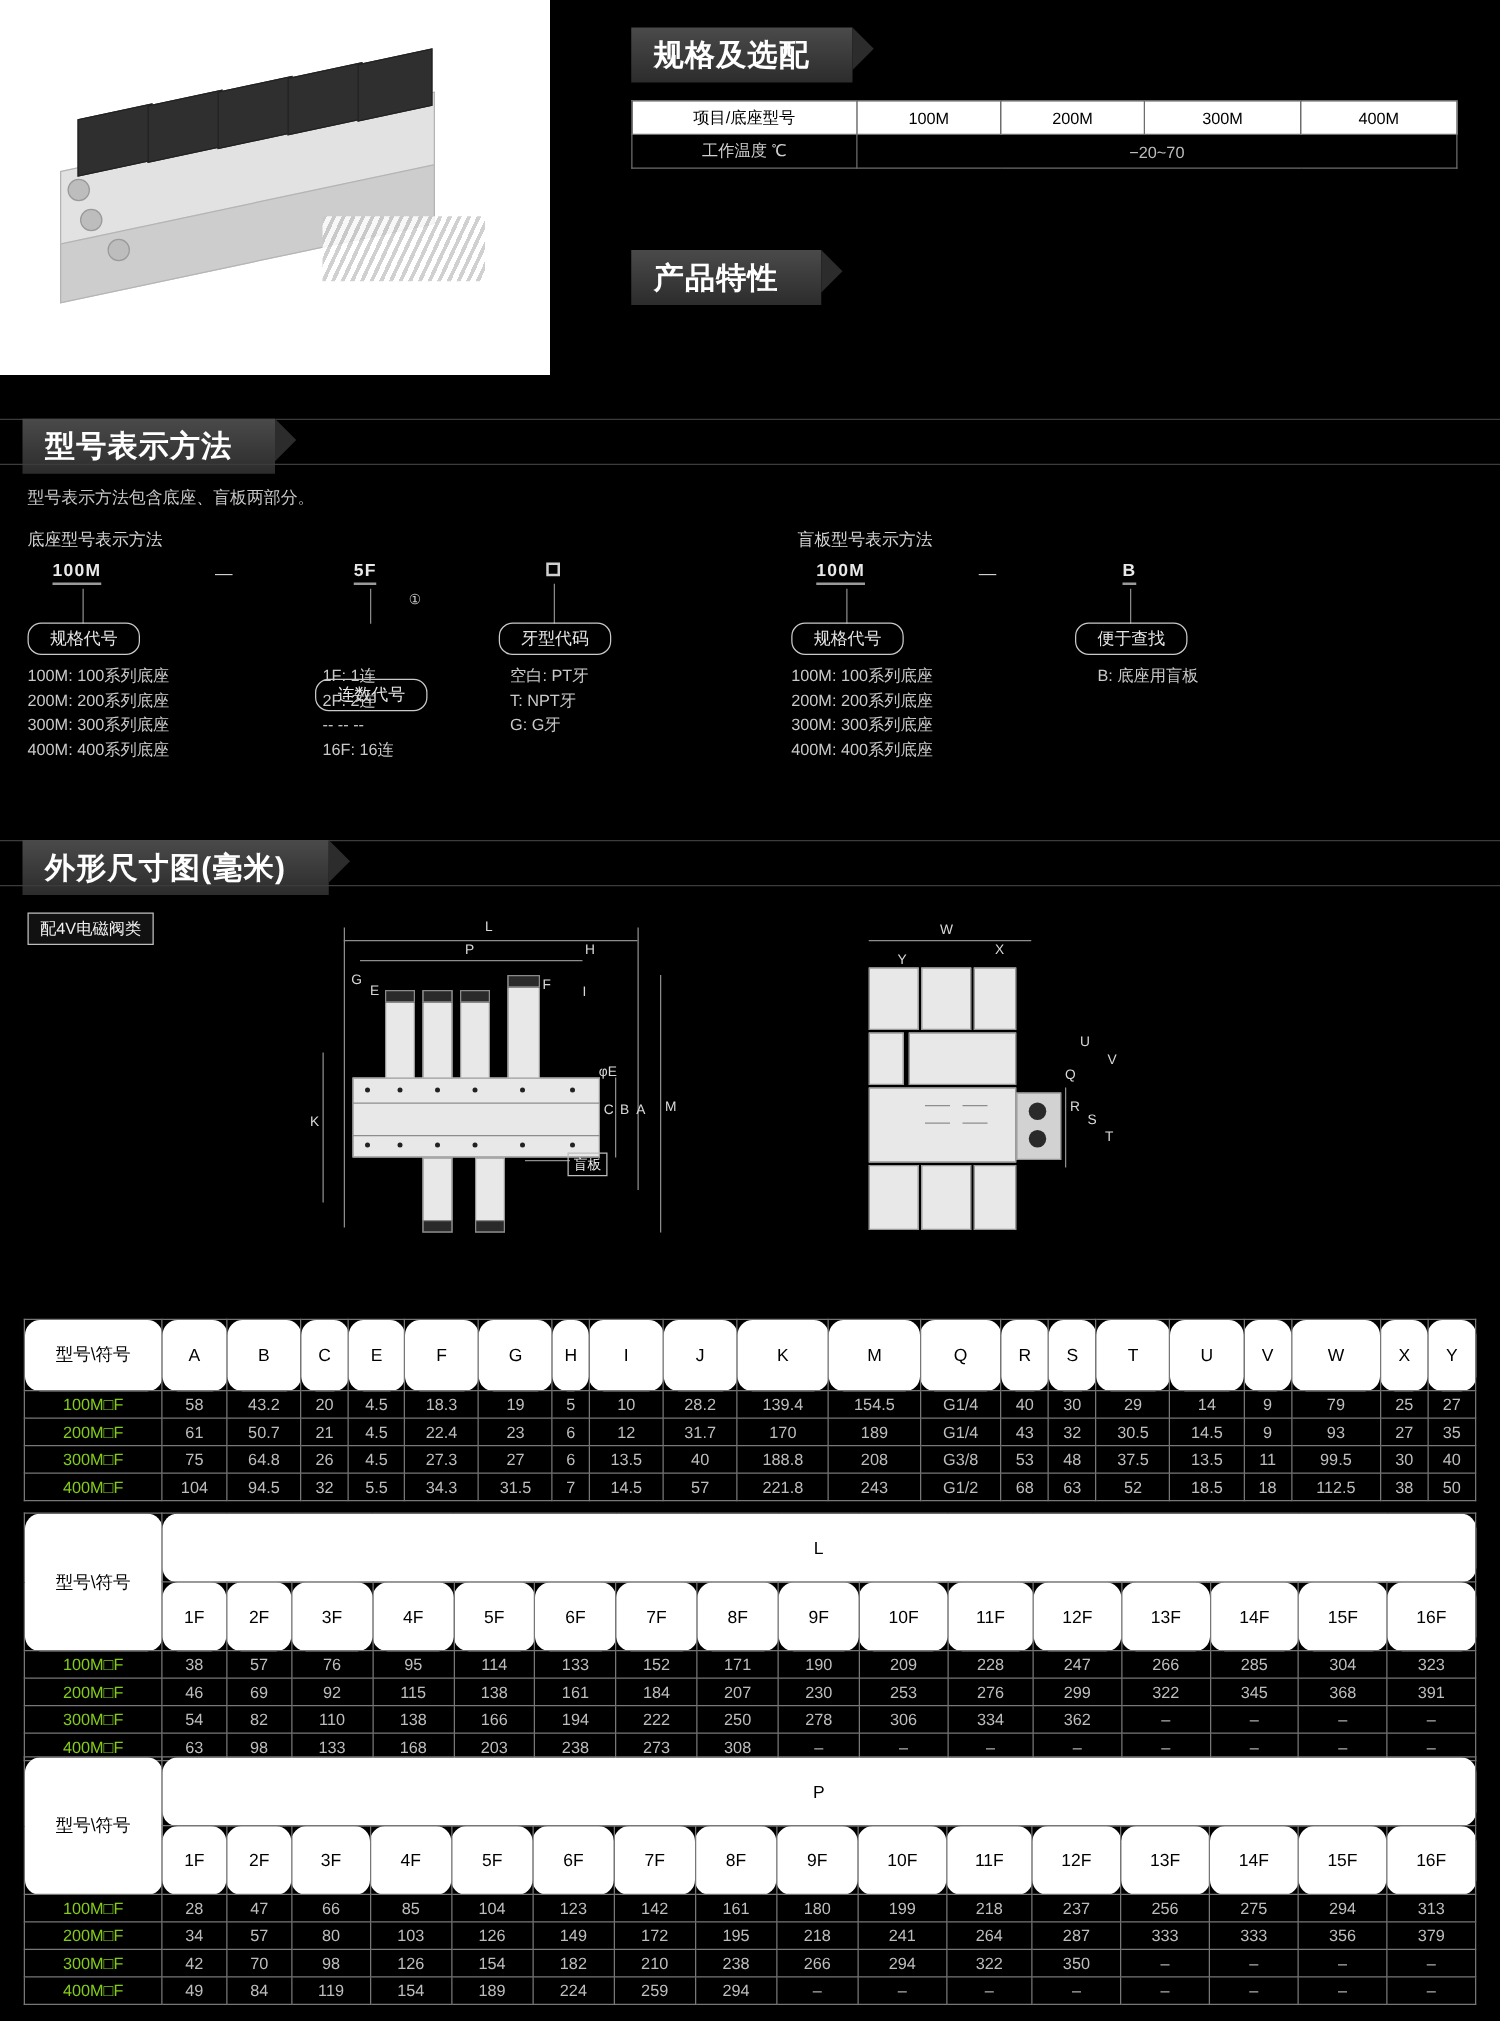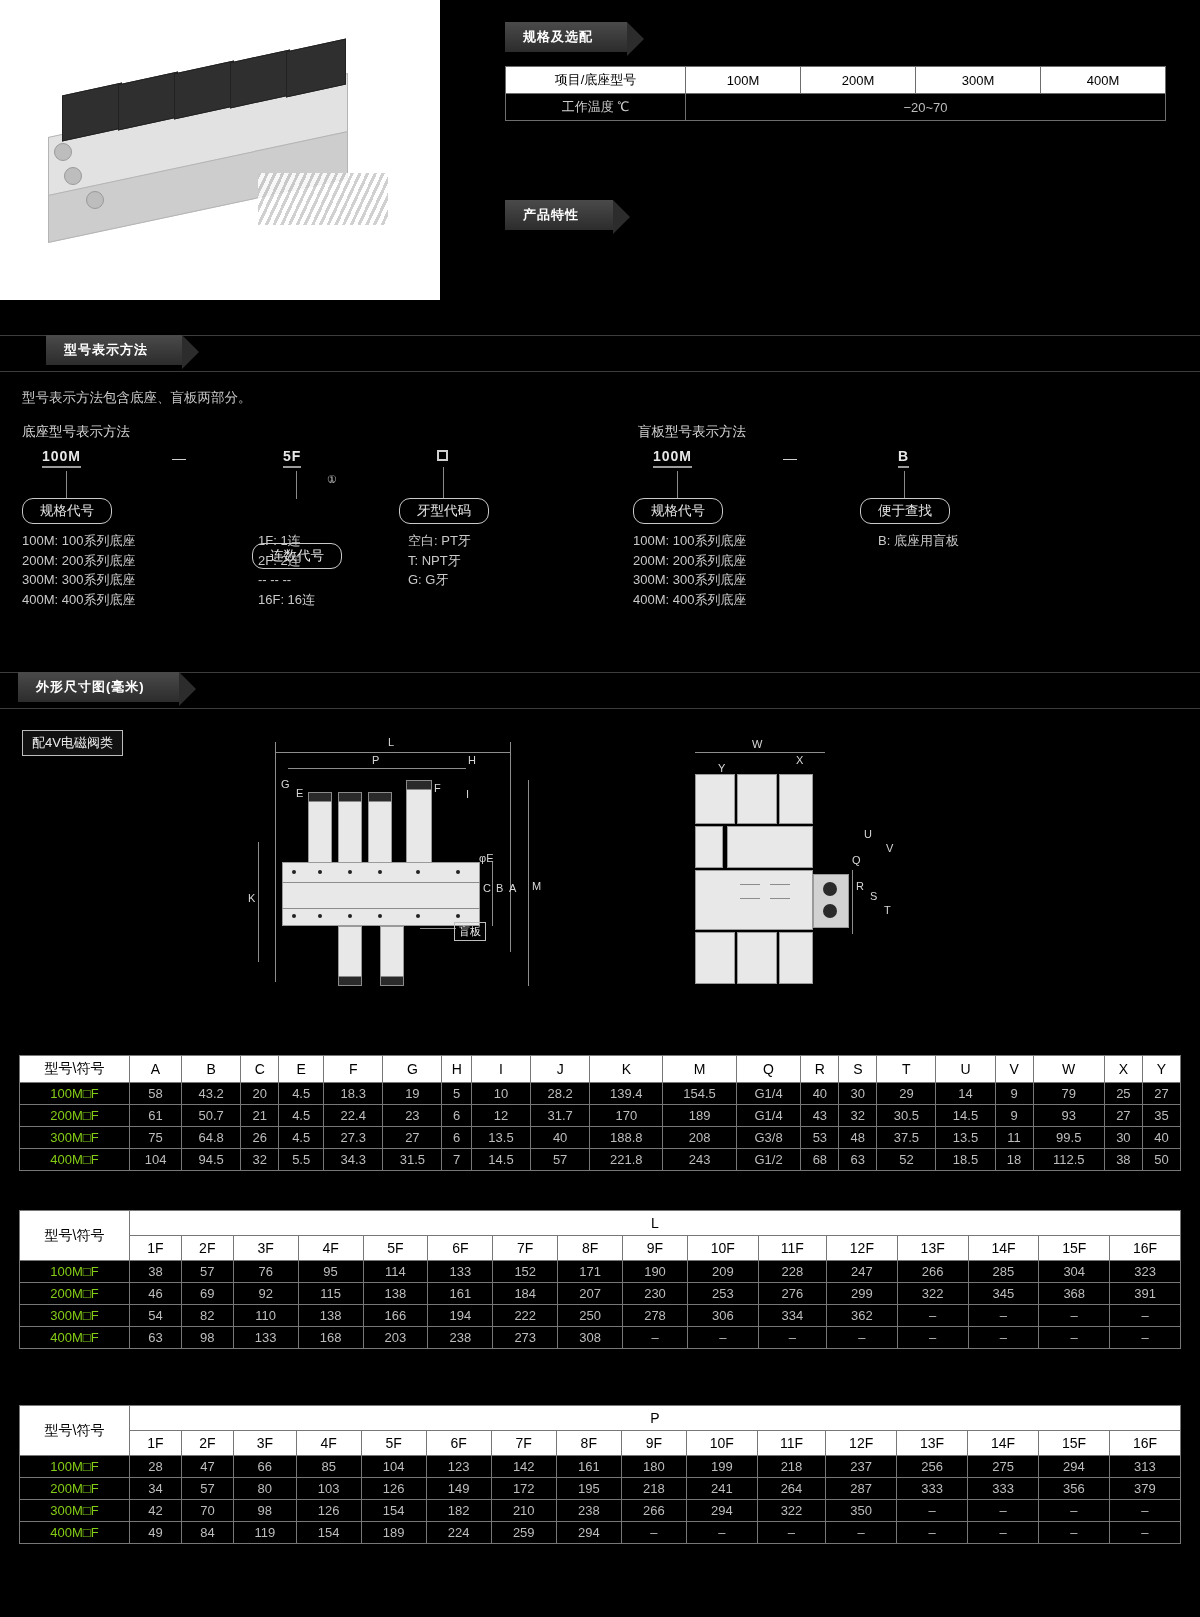--- a/index.html
+++ b/index.html
@@ -14,21 +14,21 @@
     position: relative;
     overflow: hidden;
   }
 
   
   .ribbon {
     position: relative;
     display: inline-block;
     background: linear-gradient(to bottom, #4a4a4a 0%, #2c2c2c 100%);
     color: #fff;
-    font-size: 13px;
+    font-size: 24px;
     font-weight: bold;
     padding: 6px 34px 6px 18px;
     letter-spacing: 1px;
   }
   .ribbon::after {
     content: "";
     position: absolute;
     right: -17px; top: 0;
     width: 0; height: 0;
     border-left: 17px solid #2c2c2c;
@@ -67,21 +67,21 @@
     padding: 4px 8px;
     text-align: center;
     white-space: nowrap;
   }
   table.spec td.hdr { background: #fff; color: #000; font-weight: normal; }
   table.spec td.lbl { color: #cfcfcf; }
 
   .feature-list { margin-top: 12px; line-height: 1.85; font-size: 13.5px; color: #c8c8c8; }
 
   
-  #model-section { position: absolute; left: 0; top: 335px; width: 1084px; padding-left: 28px; }
+  #model-section { position: absolute; left: 0; top: 335px; width: 1084px; }
   .sec-head-wrap { position: relative; height: 34px; }
   .sec-head-wrap .ribbon { position: absolute; left: 18px; top: 0; }
   .rule { position: absolute; left: 0; width: 1200px; height: 1px; background: #3c3c3c; }
 
   .model-note { position: absolute; left: 22px; top: 54px; font-size: 13.5px; color: #c9c9c9; }
   .col-title { position: absolute; font-size: 13.5px; color: #d5d5d5; }
 
   .code-word {
     position: absolute;
     font-weight: bold;
@@ -129,21 +129,21 @@
     font-size: 13px;
   }
   table.dt td, table.dt th {
     border: 1px solid #777;
     text-align: center;
     padding: 3px 2px;
     font-weight: normal;
     color: #bdbdbd;
     white-space: nowrap;
   }
-  table.dt th { background: #fff; color: #000; font-size: 14px; padding: 4px 2px; }
+  table.dt th { background: #fff; color: #000; font-size: 14px; padding: 19px 2px; border-radius: 12px; }
   table.dt td.model { color: #84cc16; }
   table.dt th.corner { background: #fff; color: #000; }
 
   #table1 { position: absolute; left: 0; top: 1055px; }
   #table2 { position: absolute; left: 0; top: 1210px; }
   #table3 { position: absolute; left: 0; top: 1405px; }
 
   .tbl-span-label { background: #fff; color: #000; font-size: 14px; }
 </style>
 </head>

